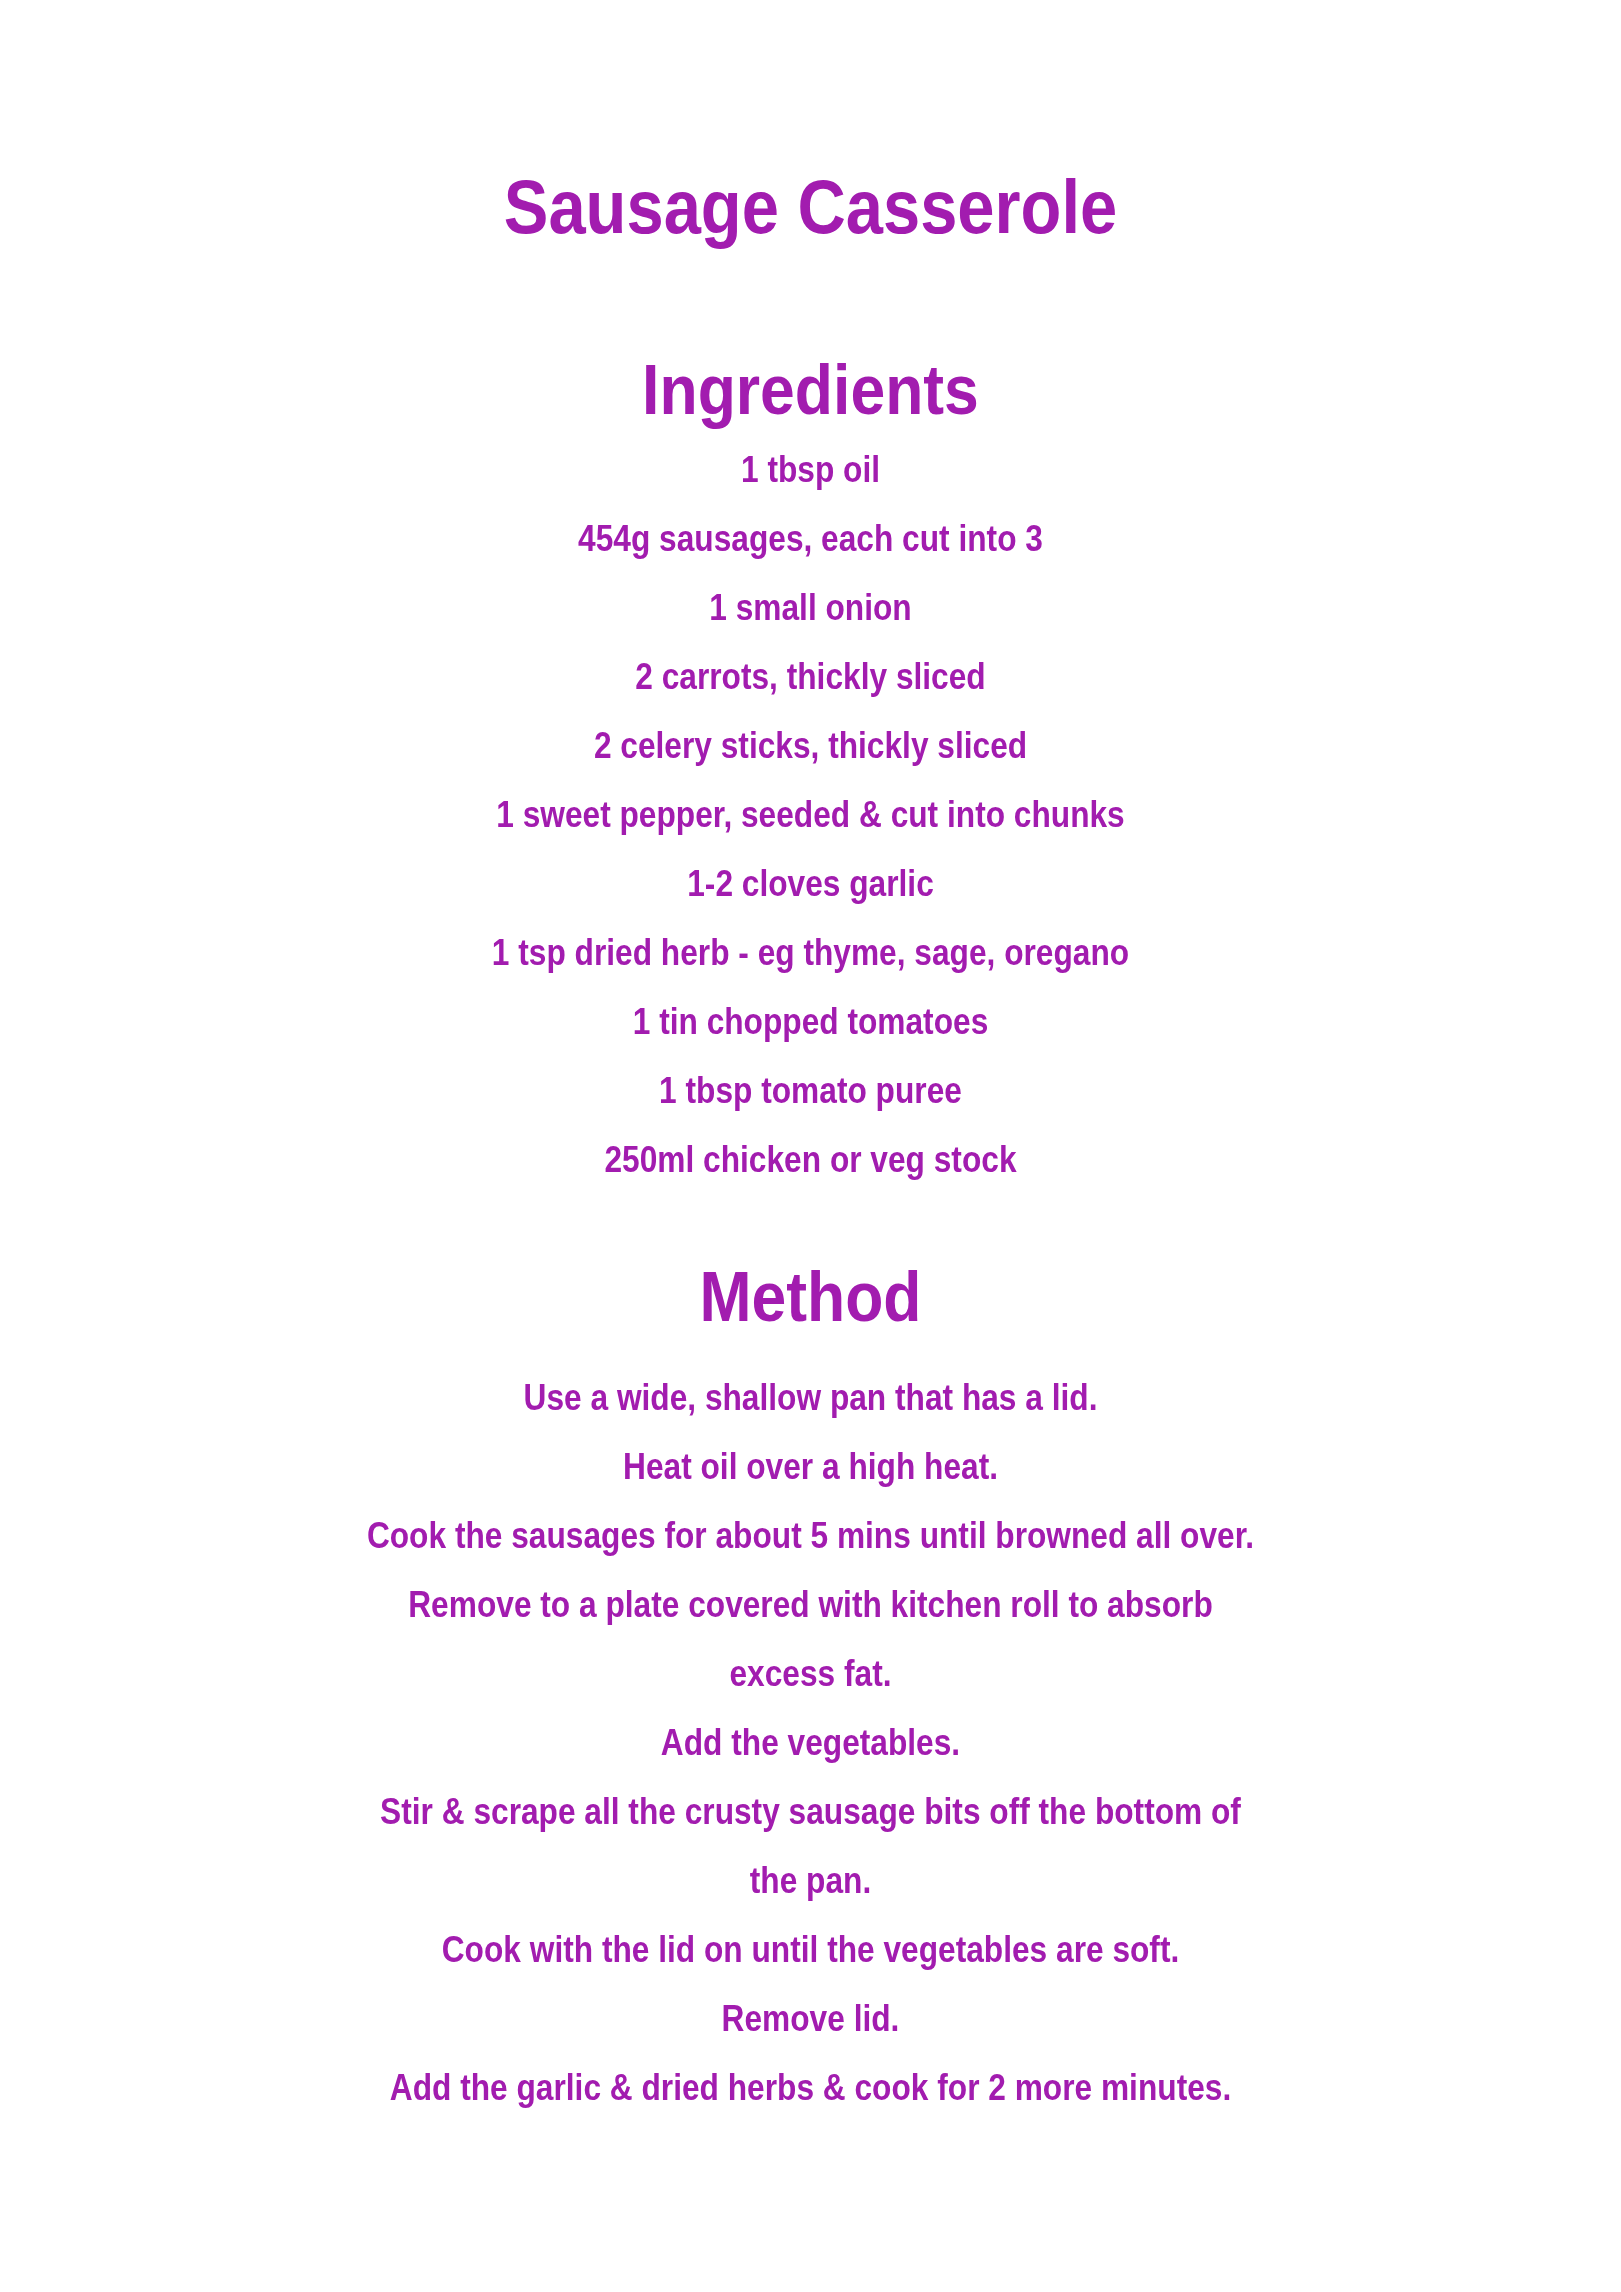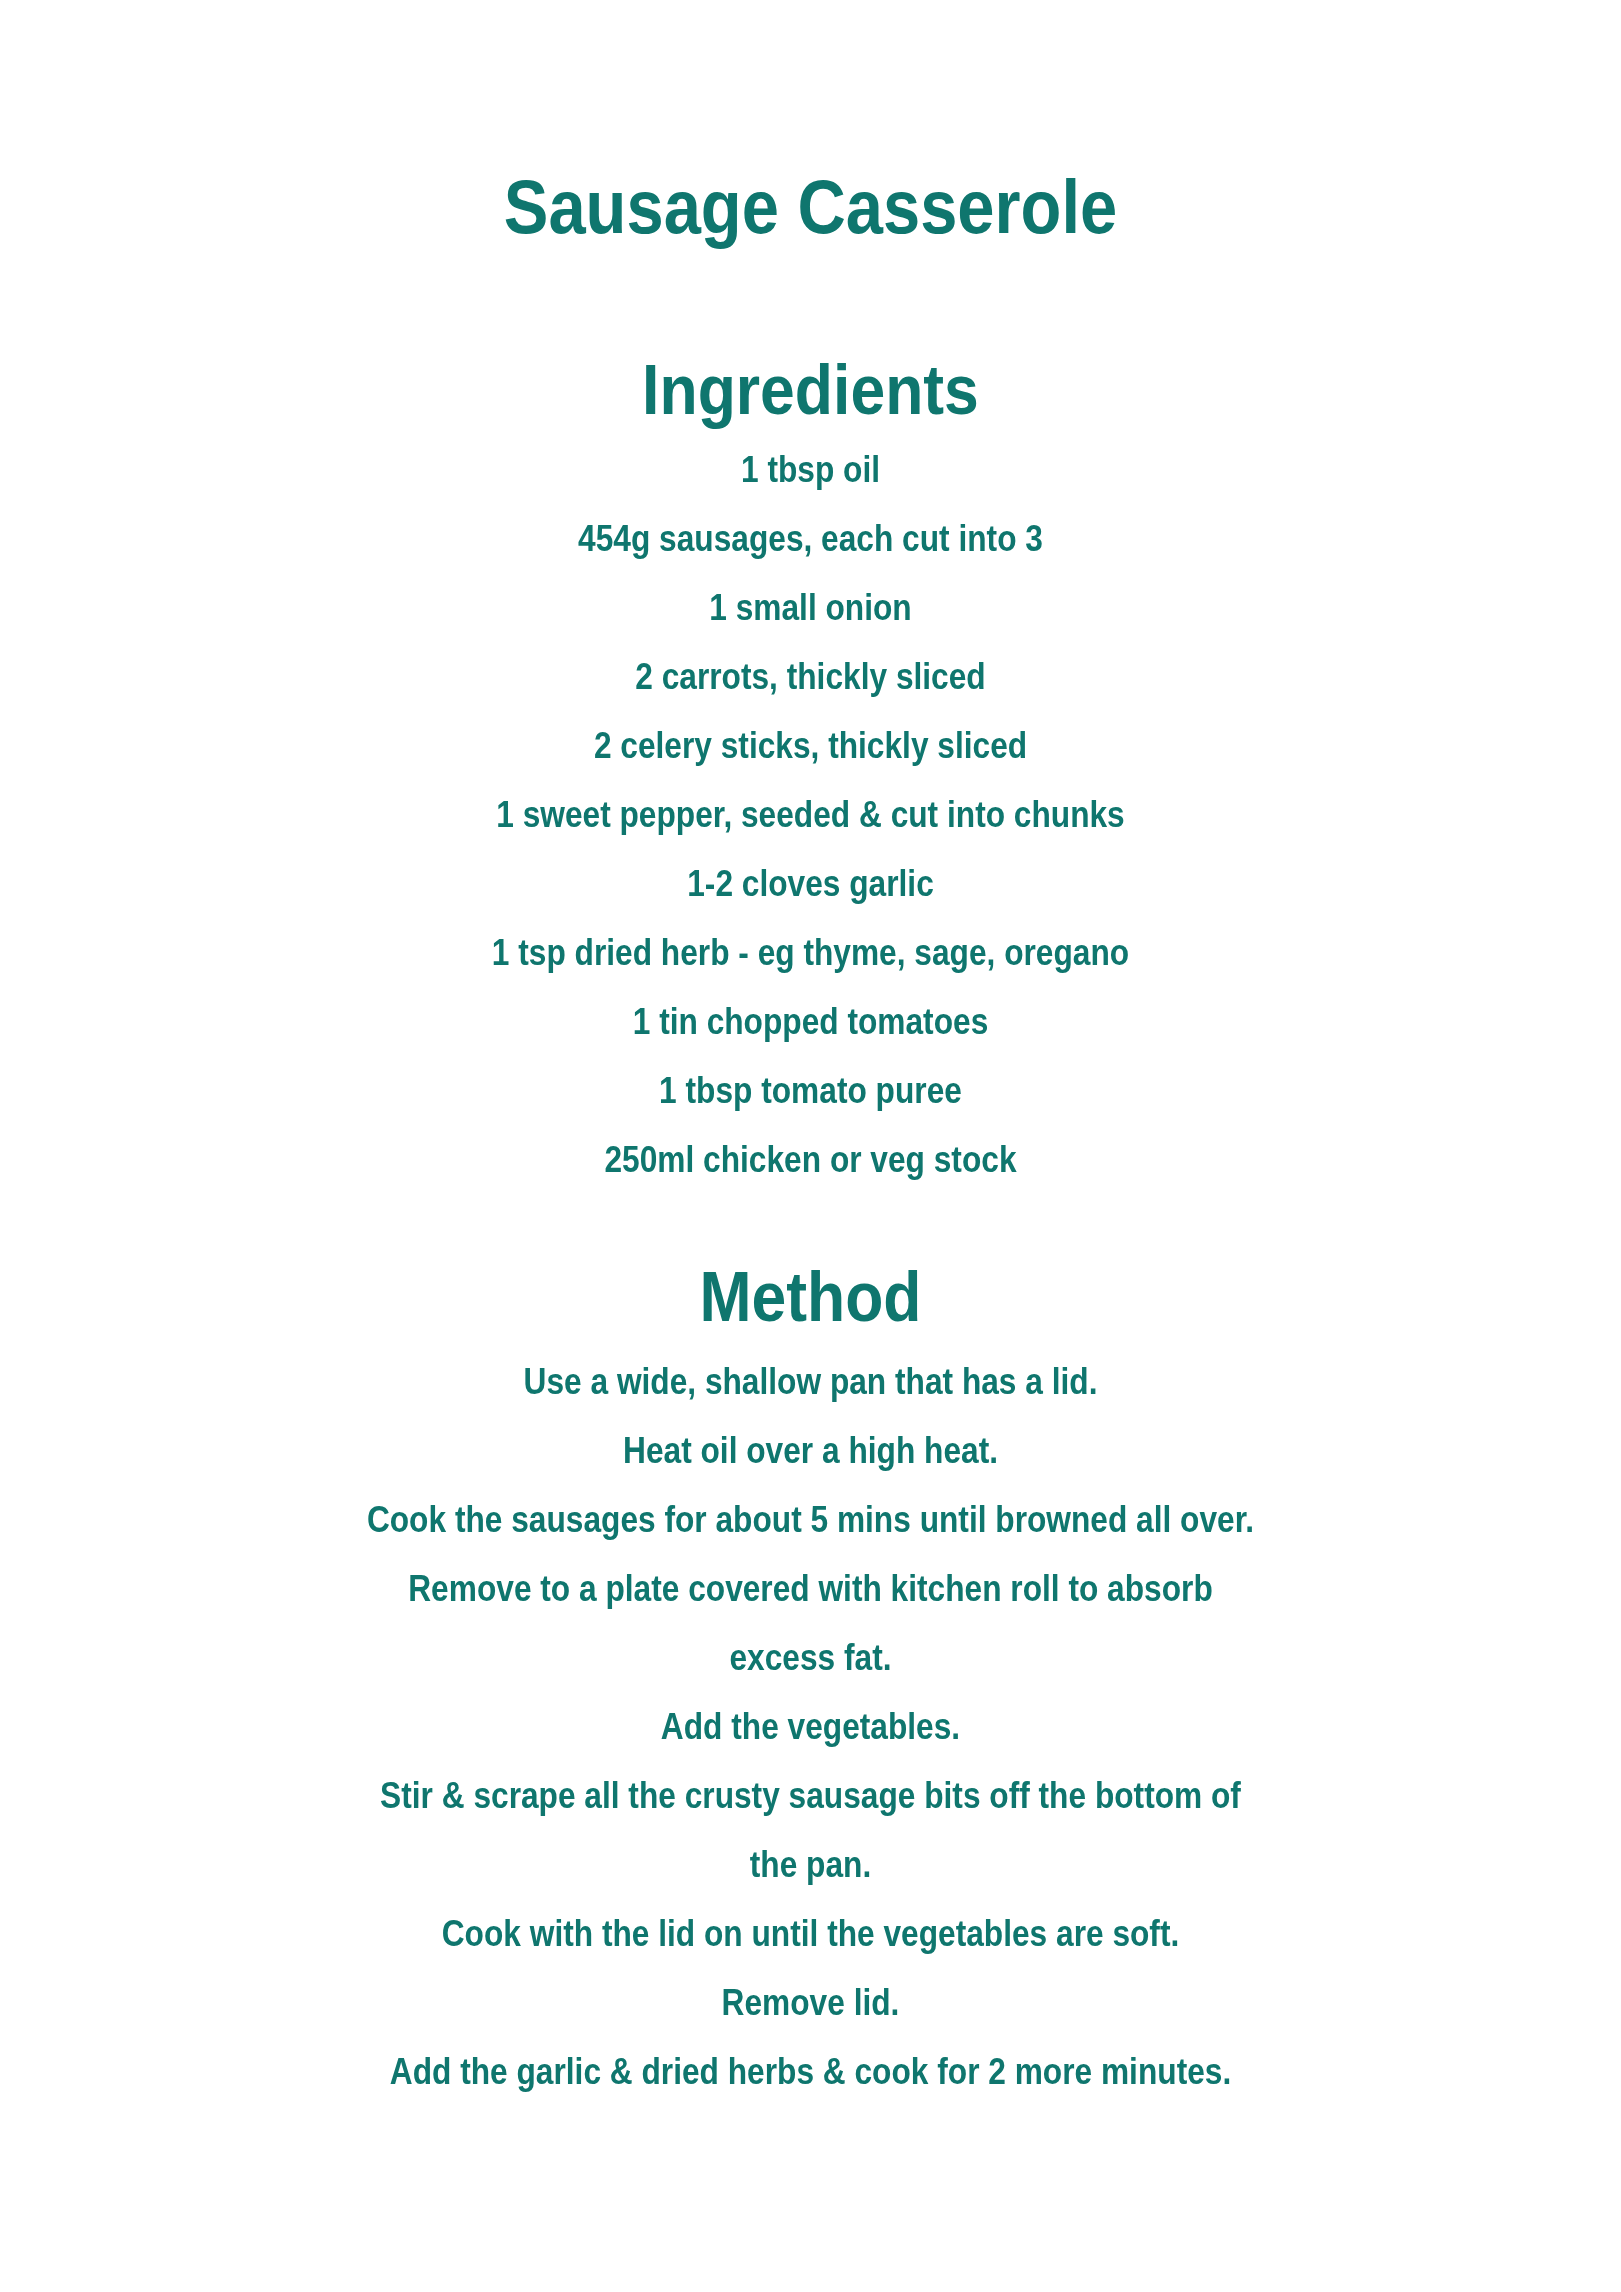--- a/index.html
+++ b/index.html
@@ -7,21 +7,21 @@
     margin: 0;
     padding: 0;
     background: #ffffff;
   }
   .page {
     position: relative;
     width: 1621px;
     height: 2293px;
     margin: 0 auto;
     background: #ffffff;
-    color: #0f766e;
+    color: #a21caf;
     font-family: "Liberation Sans", "DejaVu Sans", sans-serif;
     font-weight: bold;
     text-align: center;
     overflow: hidden;
   }
   .title {
     margin: 169px 0 0 0;
     font-size: 76px;
     line-height: 1;
     font-weight: bold;
@@ -35,21 +35,21 @@
     white-space: nowrap;
     transform: scaleX(0.88);
   }
   .heading-ingredients { margin: 109px 0 0 0; }
   .heading-method      { margin: 67px 0 0 0; }
   .lines {
     font-size: 36px;
     line-height: 69px;
   }
   .lines-ingredients { margin-top: 9.8px; }
-  .lines-method      { margin-top: 15px; }
+  .lines-method      { margin-top: 31px; }
   .line {
     white-space: nowrap;
     transform: scaleX(0.88);
   }
 </style>
 </head>
 <body>
 
 <div class="page">
 

